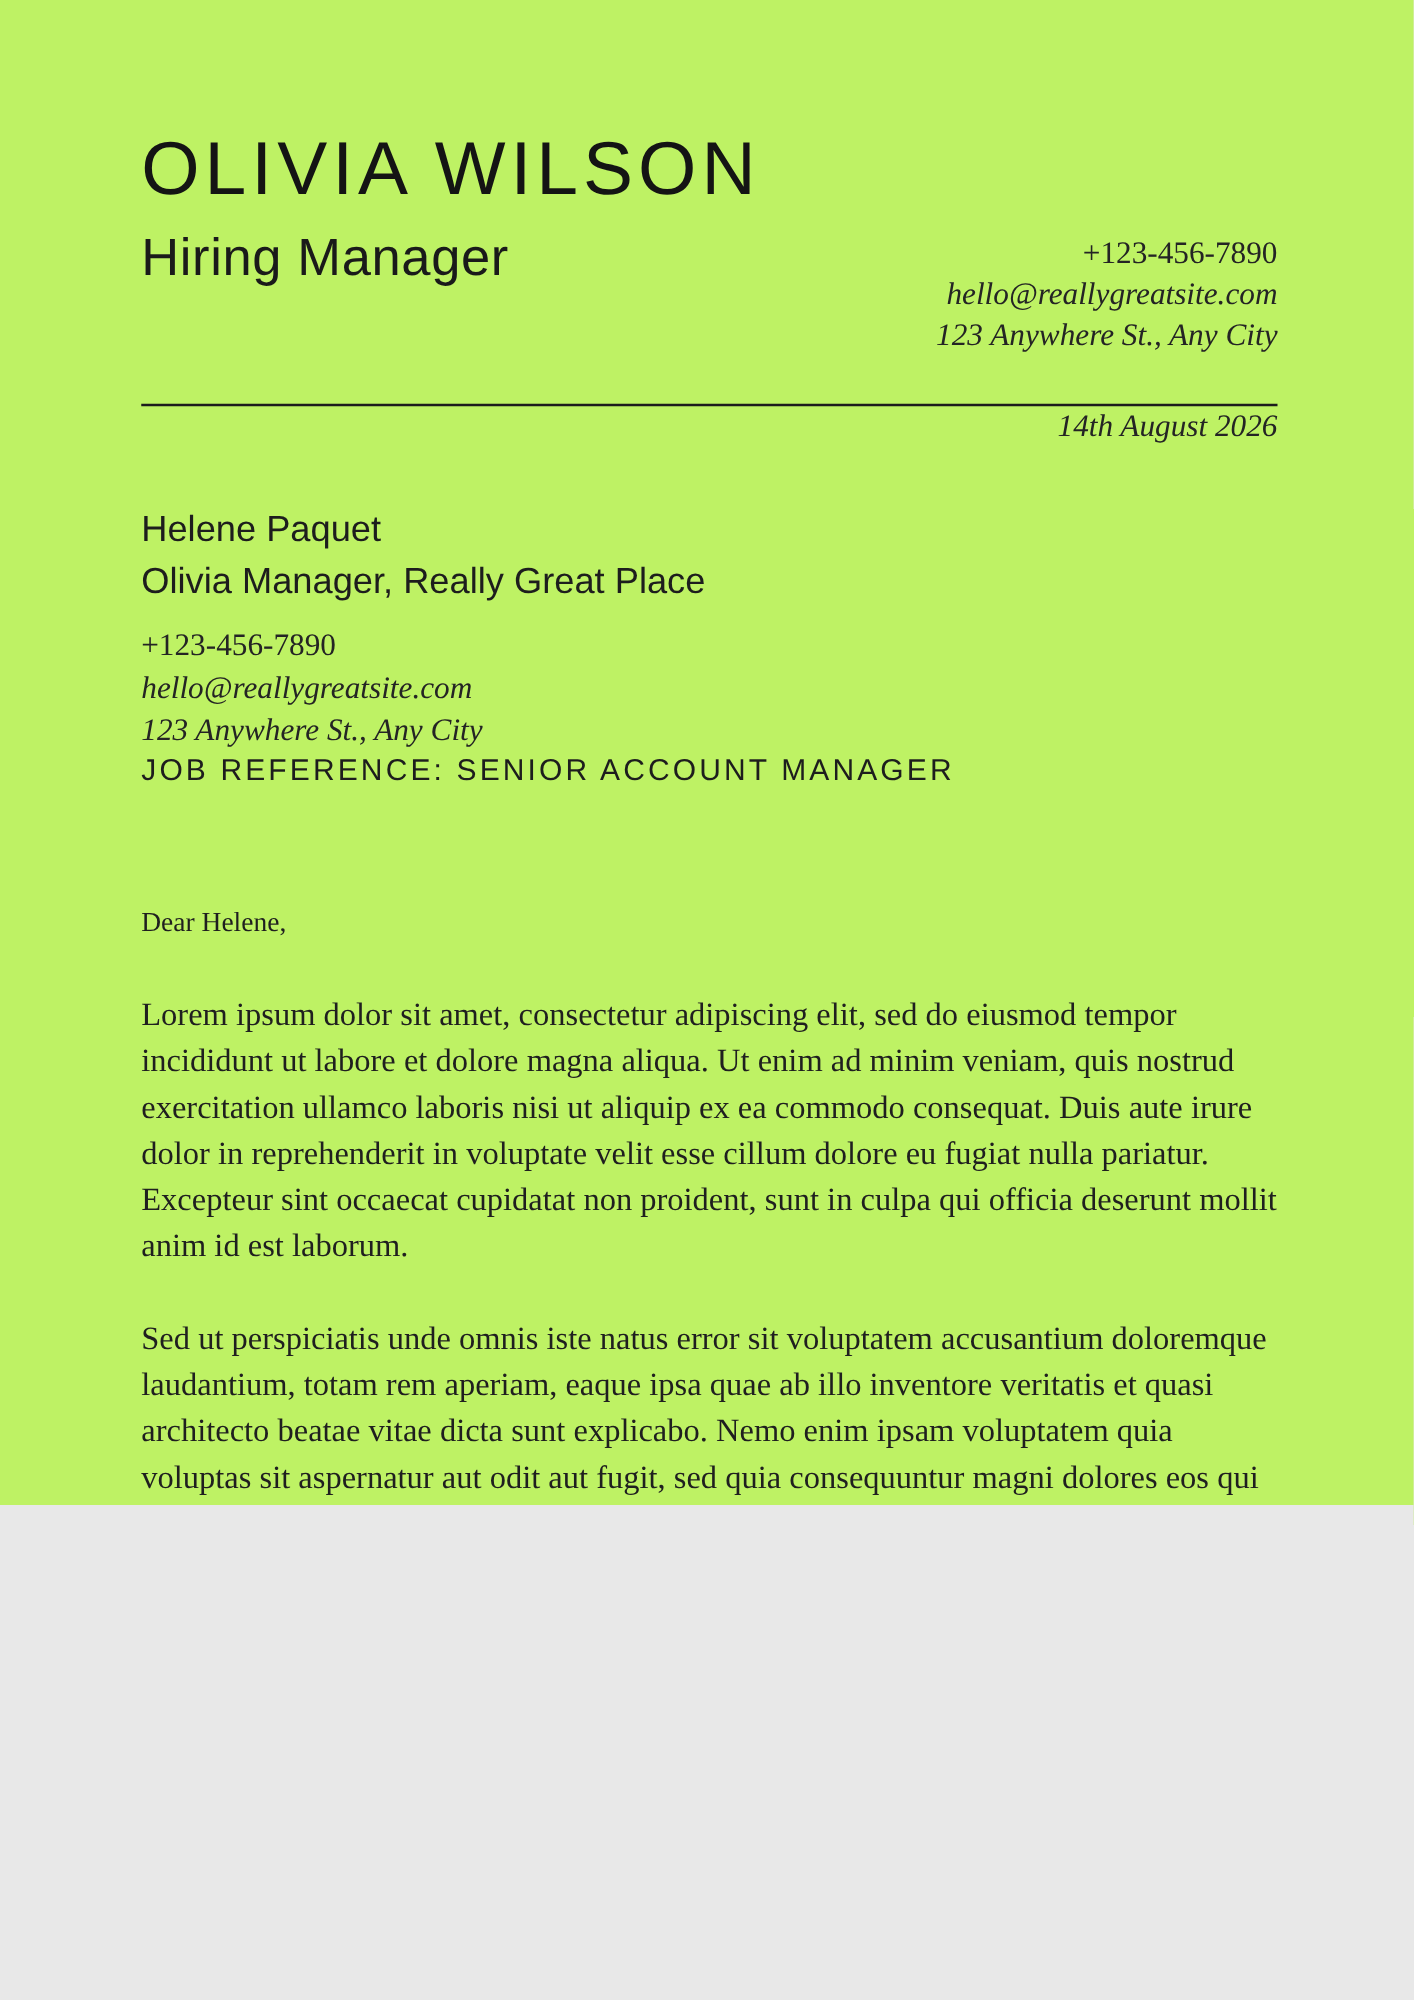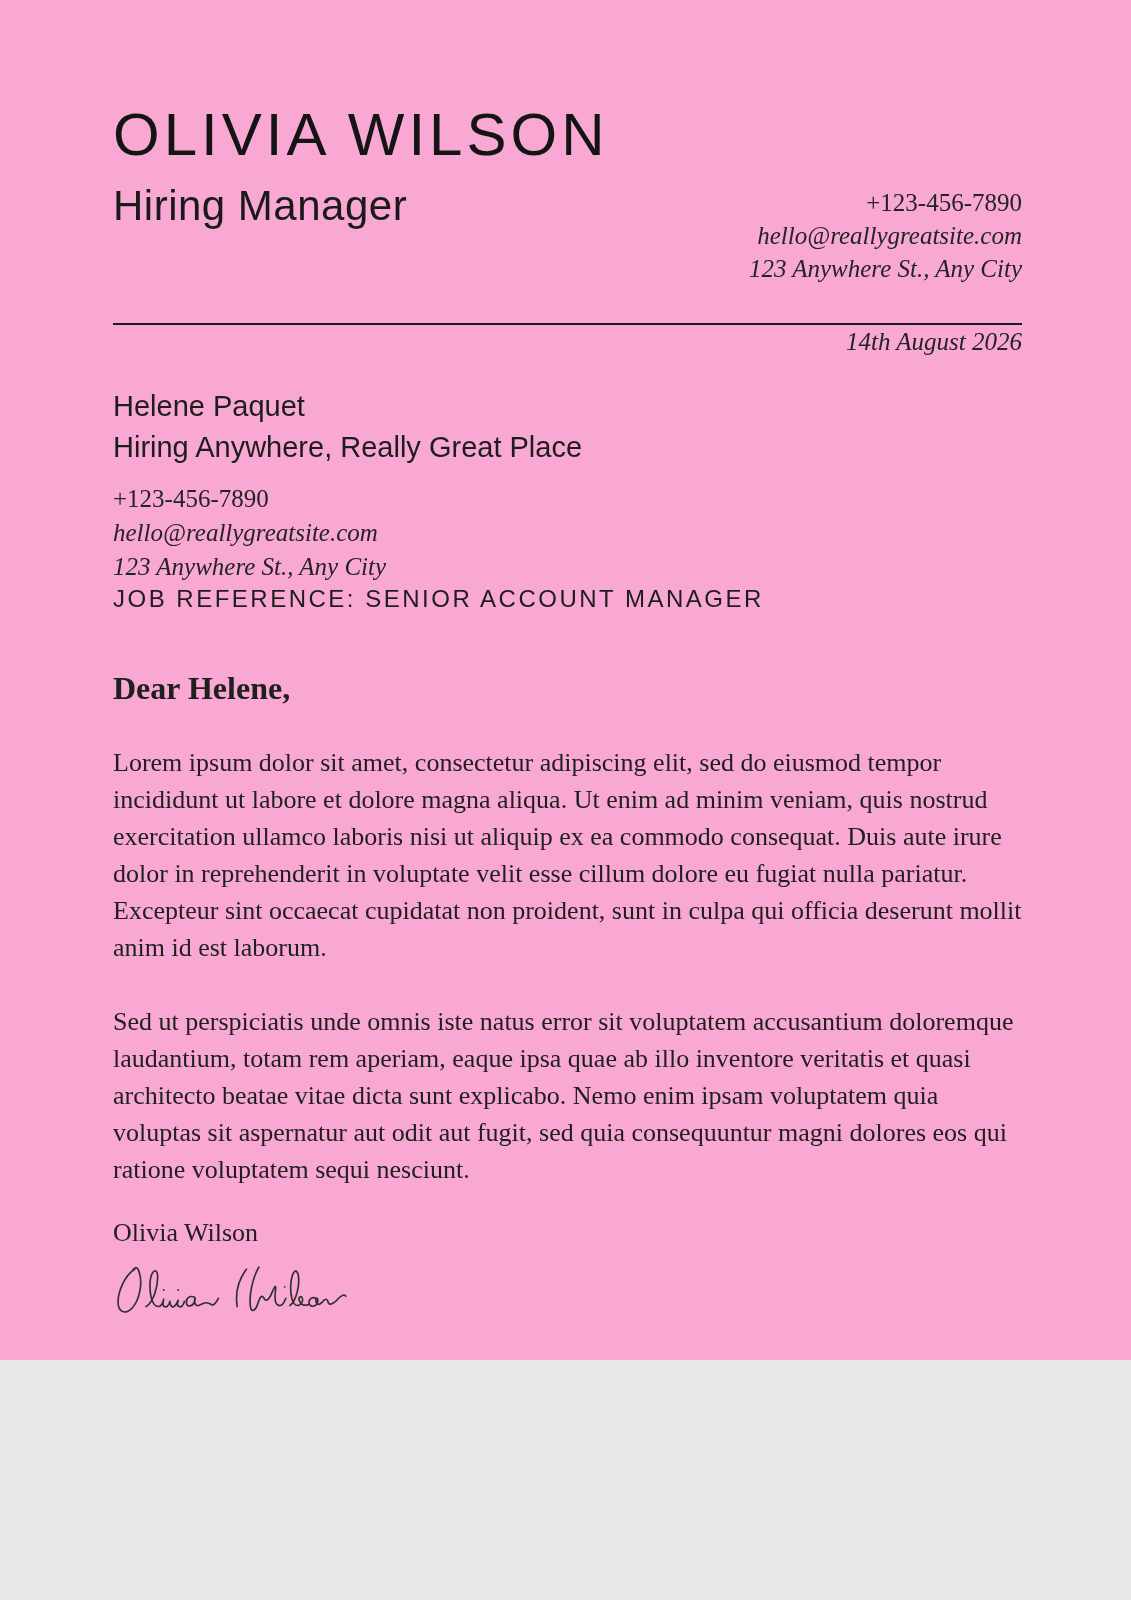--- a/index.html
+++ b/index.html
@@ -1,20 +1,20 @@
 <!DOCTYPE html>
 <html><head>
 <meta charset="utf-8">
 <style>
   * { margin: 0; padding: 0; box-sizing: border-box; }
   html, body { background: #e8e8e8; }
   .page {
     width: 1131px;
-    height: 1360px;
-    background: #f9a8d4;
+    height: 1204px;
+    background: #bef264;
     position: relative;
     overflow: hidden;
     margin: 0 auto;
     font-family: "Liberation Serif", serif;
     color: #1f1f1f;
   }
   .content {
     position: absolute;
     left: 0; top: 0; right: 0; bottom: 0;
     padding: 104px 109px 0 113px;
@@ -52,21 +52,21 @@
   .divider { margin-top: 38px; border: none; border-top: 2px solid #1c1c1c; }
   .date-line {
     text-align: right;
     font-size: 25px;
     line-height: 33px;
     font-style: italic;
     color: #242424;
   }
   
   .recipient {
-    margin-top: 28px;
+    margin-top: 46px;
     font-family: "Liberation Sans", sans-serif;
     font-weight: 300;
     font-size: 29px;
     line-height: 41px;
     color: #1d1d1d;
   }
   .recipient-contact {
     margin-top: 14px;
     font-size: 25px;
     line-height: 34px;
@@ -75,21 +75,21 @@
   
   .subject {
     font-family: "Liberation Sans", sans-serif;
     font-weight: 300;
     font-size: 24px;
     line-height: 30px;
     letter-spacing: 2.5px;
     color: #1d1d1d;
   }
   
-  .salutation { margin-top: 56px; font-size: 32px; line-height: 37px; font-weight: bold; }
+  .salutation { margin-top: 87px; font-size: 22px; line-height: 37px; }
   .body-para  { margin-top: 37px; font-size: 26px; line-height: 37px; }
   .closing        { margin-top: 36px; font-size: 26px; line-height: 37px; }
   .signature-name { margin-top: 26px; font-size: 26px; line-height: 37px; }
   .signature-script { margin-top: 10px; width: 240px; height: 60px; }
   .signature-script svg { display: block; }
 </style>
 </head>
 <body>
 
 <div class="page">
@@ -106,21 +106,21 @@
         <div class="italic">123 Anywhere St., Any City</div>
       </div>
     </div>
 
     <hr class="divider">
 
     <div class="date-line">14th August 2026</div>
 
     <div class="recipient">
       <div>Helene Paquet</div>
-      <div>Hiring Anywhere, Really Great Place</div>
+      <div>Olivia Manager, Really Great Place</div>
     </div>
     <div class="recipient-contact">
       <div>+123-456-7890</div>
       <div class="italic">hello@reallygreatsite.com</div>
       <div class="italic">123 Anywhere St., Any City</div>
     </div>
 
     <div class="subject">JOB REFERENCE: SENIOR ACCOUNT MANAGER</div>
 
     <p class="salutation">Dear Helene,</p>

